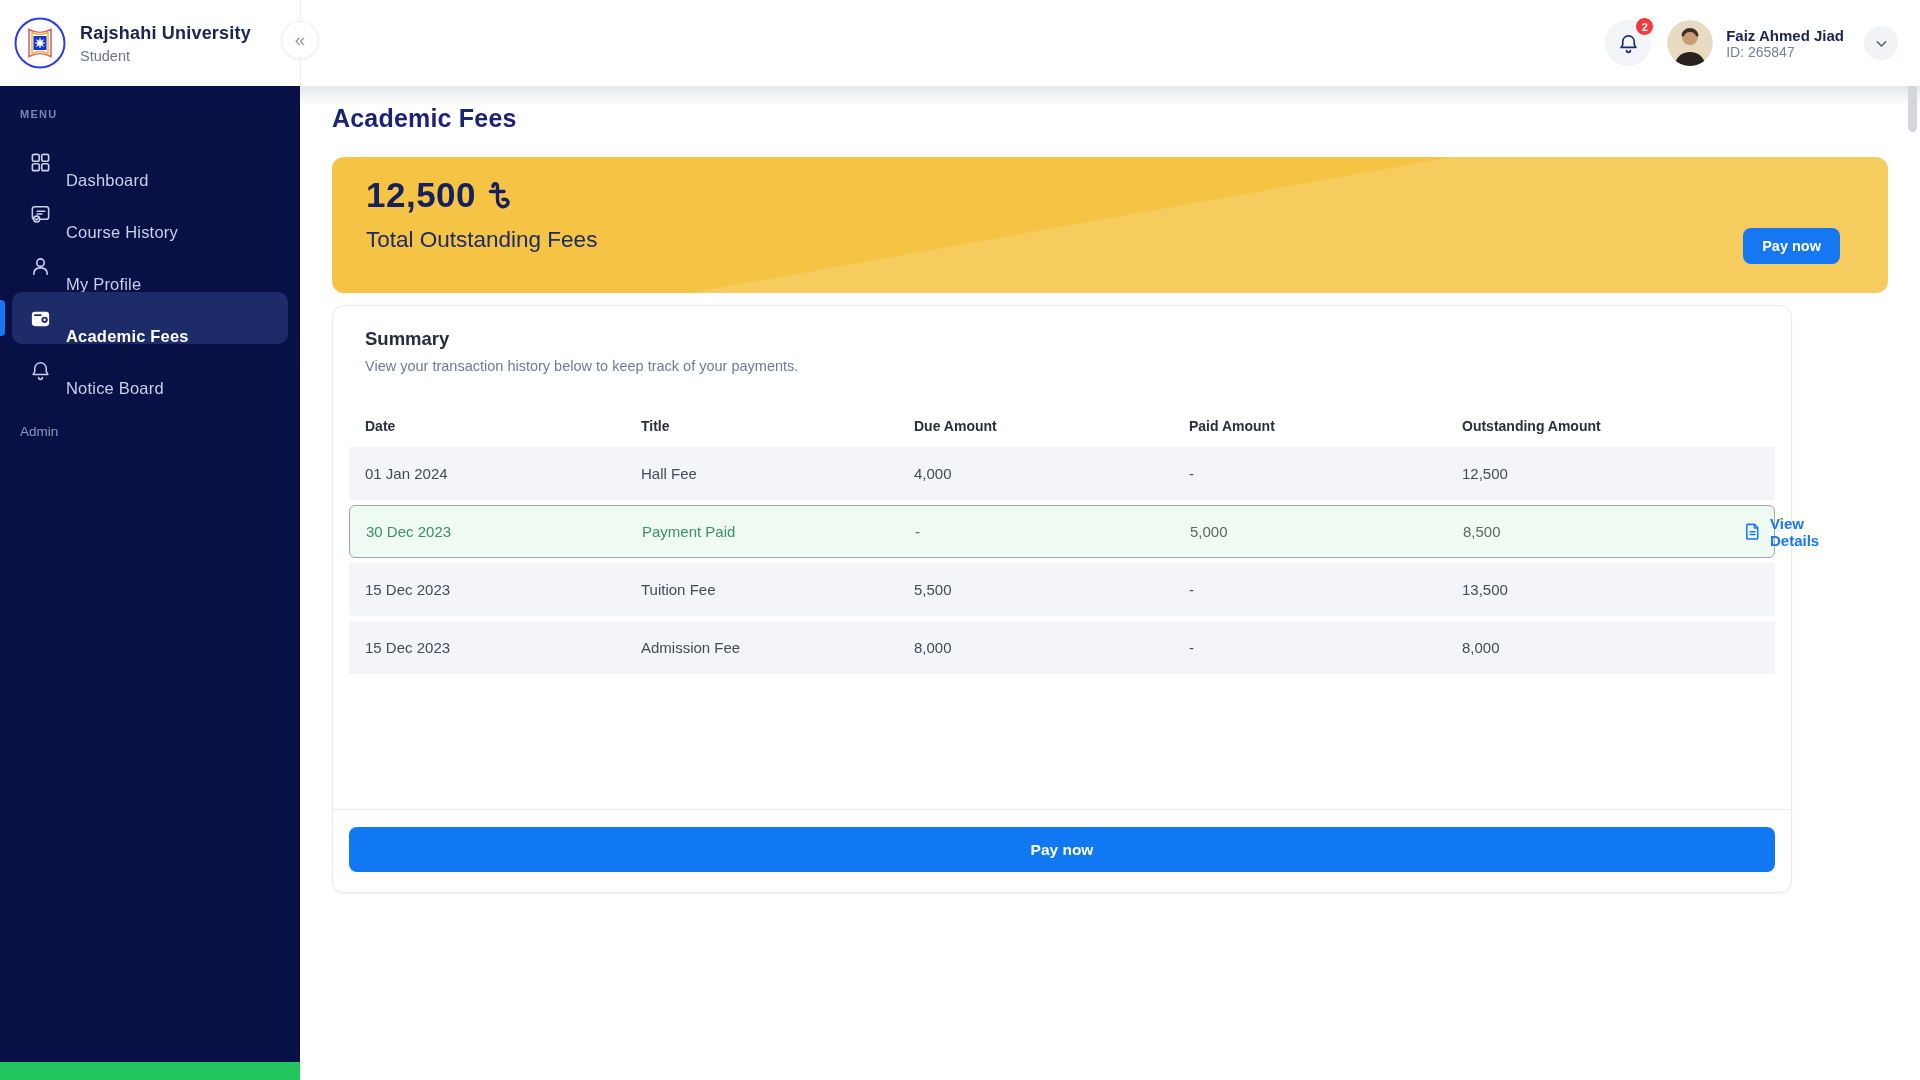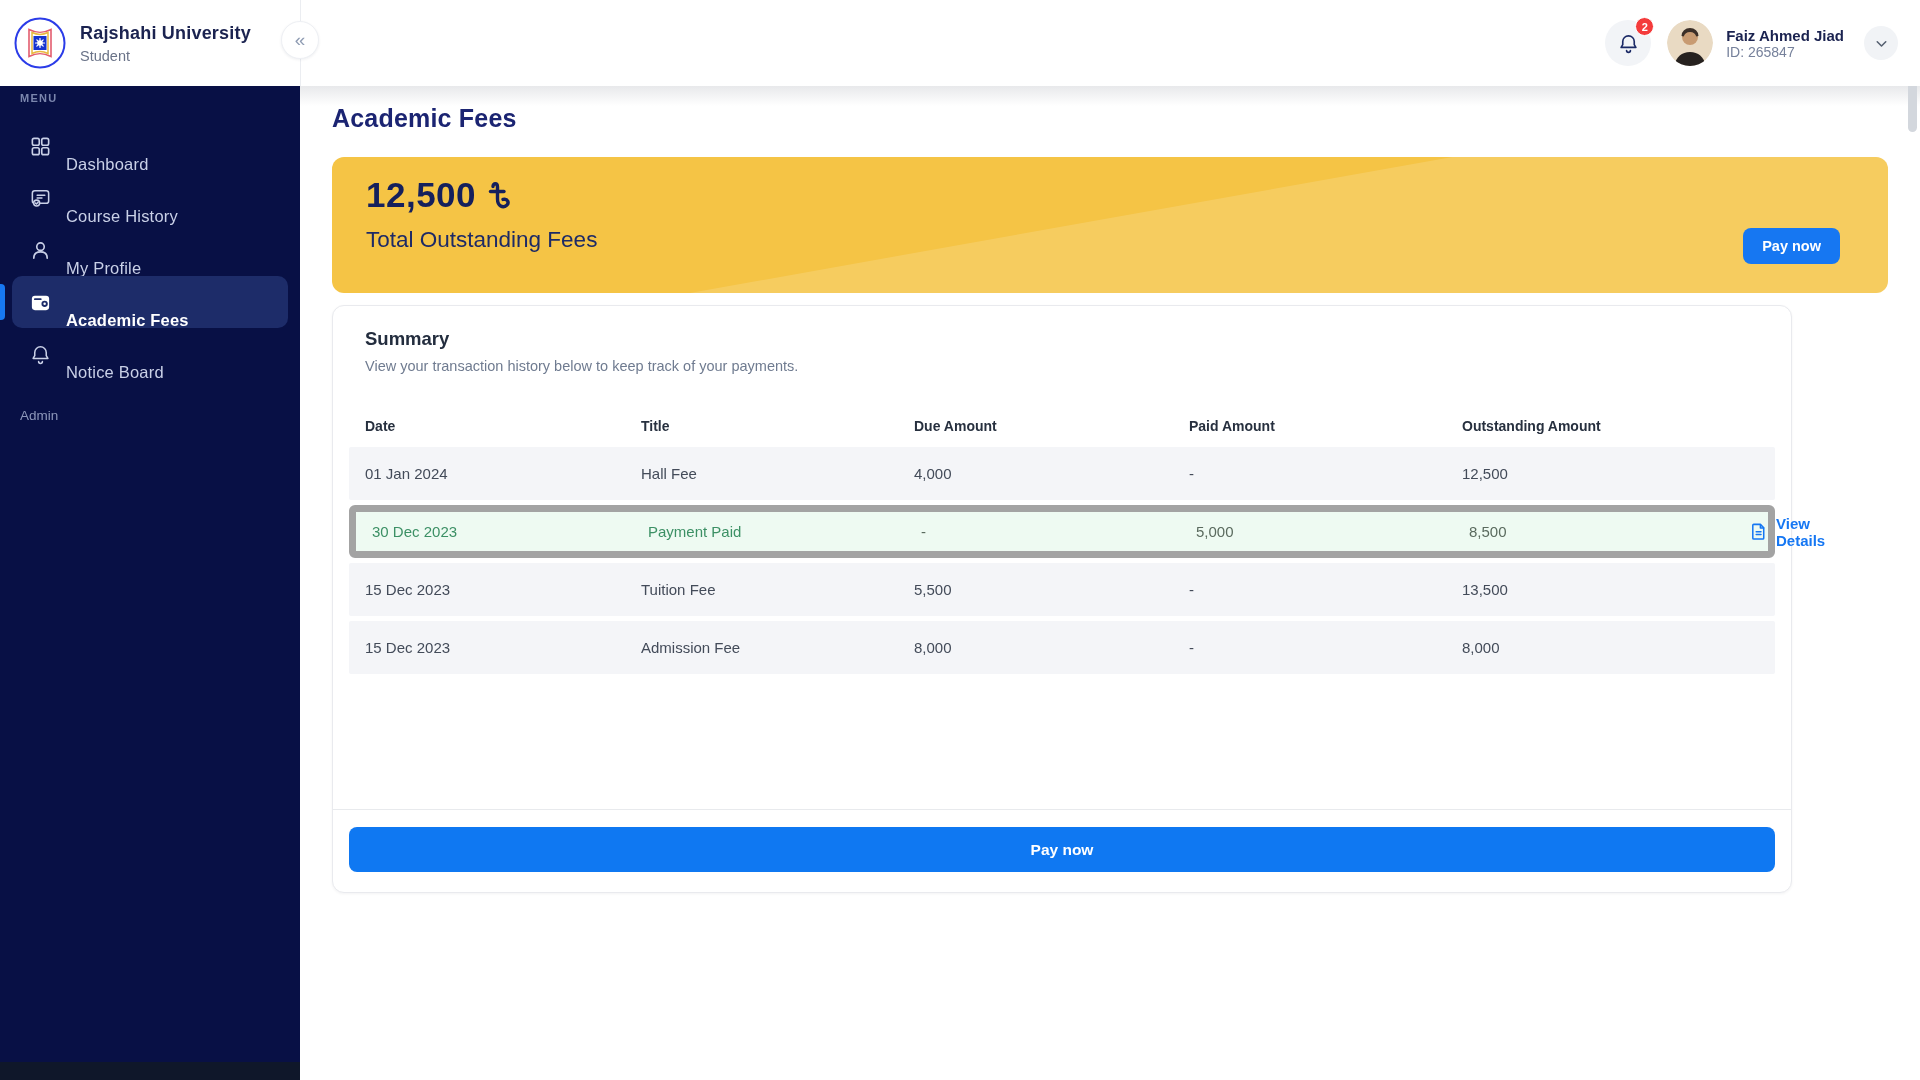--- a/index.html
+++ b/index.html
@@ -1,18 +1,18 @@
 <!DOCTYPE html>
 <html><head>
 <meta charset="utf-8">
 <style>
   * { margin:0; padding:0; box-sizing:border-box; }
   html,body { background:#fff; }
   body { font-family:"Liberation Sans","DejaVu Sans",sans-serif; }
-  .screen { position:relative; width:1920px; height:1080px; background:#0f172a; overflow:hidden; }
+  .screen { position:relative; width:1920px; height:1080px; background:#22c55e; overflow:hidden; }
 
   
   .header { position:absolute; top:0; left:0; width:1920px; height:86px; background:#fff; z-index:6; }
   .header-divider { position:absolute; left:300px; top:0; width:1px; height:86px; background:#ebedf1; }
   .brand { position:absolute; left:14px; top:17px; display:flex; align-items:center; gap:14px; }
   .brand-logo { width:52px; height:52px; flex:0 0 auto; }
   .brand-name { font-size:18px; font-weight:700; color:#1b2350; letter-spacing:.2px; }
   .brand-role { font-size:14.5px; color:#6a7388; margin-top:4px; }
   .collapse-btn { position:absolute; left:300px; top:40px; transform:translate(-50%,-50%);
     width:38px; height:38px; border-radius:50%; background:#fff; border:1px solid #eef0f4;
@@ -25,21 +25,21 @@
     background:#f43b3b; color:#fff; font-size:11px; font-weight:700; display:flex; align-items:center;
     justify-content:center; border:1.5px solid #fff; }
   .avatar { width:46px; height:46px; border-radius:50%; overflow:hidden; margin-left:16px; flex:0 0 auto; cursor:pointer; }
   .user-block { margin-left:13px; }
   .user-name { font-size:15px; font-weight:700; color:#1b2350; }
   .user-id { font-size:14px; color:#76819b; margin-top:0; }
   .chev-btn { width:34px; height:34px; border-radius:50%; background:#f1f3f6; margin-left:20px;
     display:flex; align-items:center; justify-content:center; cursor:pointer; }
 
   
-  .sidebar { position:absolute; left:0; top:86px; width:300px; height:976px; background:#081045; }
+  .sidebar { position:absolute; left:0; top:86px; width:300px; height:976px; background:#081045; padding-top:16px; }
   .menu-label { margin:6px 0 16px 20px; font-size:11px; letter-spacing:1.3px; color:#7b86ad; font-weight:700; }
   .admin-label { margin:28px 0 14px 20px; font-size:13.5px; color:#8d97ba; }
   .nav-item { position:relative; height:52px; display:flex; align-items:center; padding-left:28px; gap:14px;
     color:#c9d0e7; cursor:pointer; }
   .nav-item .nav-ic { width:24px; height:24px; flex:0 0 auto; display:flex; align-items:center; justify-content:center; }
   .nav-item .nav-txt { font-size:16.5px; letter-spacing:.2px;margin-top:36px; }
   .nav-item.active { margin:0 12px; padding-left:16px; background:#1d2c69; border-radius:10px; color:#fff; }
   .nav-item.active .nav-txt { font-weight:700; }
   .accent-bar { position:absolute; left:-12px; top:8px; width:5px; height:36px; background:#1778f2; border-radius:0 4px 4px 0; }
 
@@ -67,21 +67,21 @@
   .card { position:absolute; left:32px; top:219px; width:1460px; height:588px; background:#fff;
     border:1px solid #e9eaee; border-radius:12px; box-shadow:0 1px 3px rgba(16,24,40,.05); }
   .card-title { position:absolute; left:32px; top:22px; font-size:18.5px; font-weight:800; color:#232d3e; }
   .card-sub { position:absolute; left:32px; top:52px; font-size:14.5px; color:#6f7b90; }
   .table { position:absolute; left:16px; right:16px; top:104px; }
   .t-head, .t-row { display:grid; grid-template-columns:276px 273px 275px 273px 280px 1fr; }
   .t-head { height:32px; align-items:center; }
   .t-head > div { font-size:14px; font-weight:700; color:#27303f; padding-left:16px; }
   .t-row { height:53px; align-items:center; background:#f4f5f8; border-radius:2px; margin-top:5px; }
   .t-row > div { font-size:15px; color:#434b59; padding-left:16px; }
-  .t-row.highlight { background:#eefaf2; border:7px solid #a3a3a3; border-radius:6px; }
+  .t-row.highlight { background:#eefaf2; border:1px solid #a3a3a3; border-radius:6px; }
   .t-row.highlight .c-date, .t-row.highlight .c-title { color:#3c9065; }
   .t-row.highlight .c-num { color:#5a6a5e; }
   .c-action { display:flex; align-items:flex-end; justify-content:flex-end; gap:8px; padding-right:16px; }
   .view-details { display:flex; align-items:center; gap:8px; color:#1677f3; font-size:15px; font-weight:700; cursor:pointer; }
   .card-divider { position:absolute; left:0; right:0; top:503px; height:1px; background:#e8eaed; }
   .card-pay { position:absolute; left:16px; right:16px; top:521px; height:45px; border:none; border-radius:8px;
     background:#0f78f2; color:#fff; font-size:15.5px; font-weight:700; cursor:pointer; font-family:inherit; }
 
   .scroll-thumb { position:absolute; right:3px; top:74px; width:9px; height:58px; border-radius:5px; background:#d3d7dd; }
 

